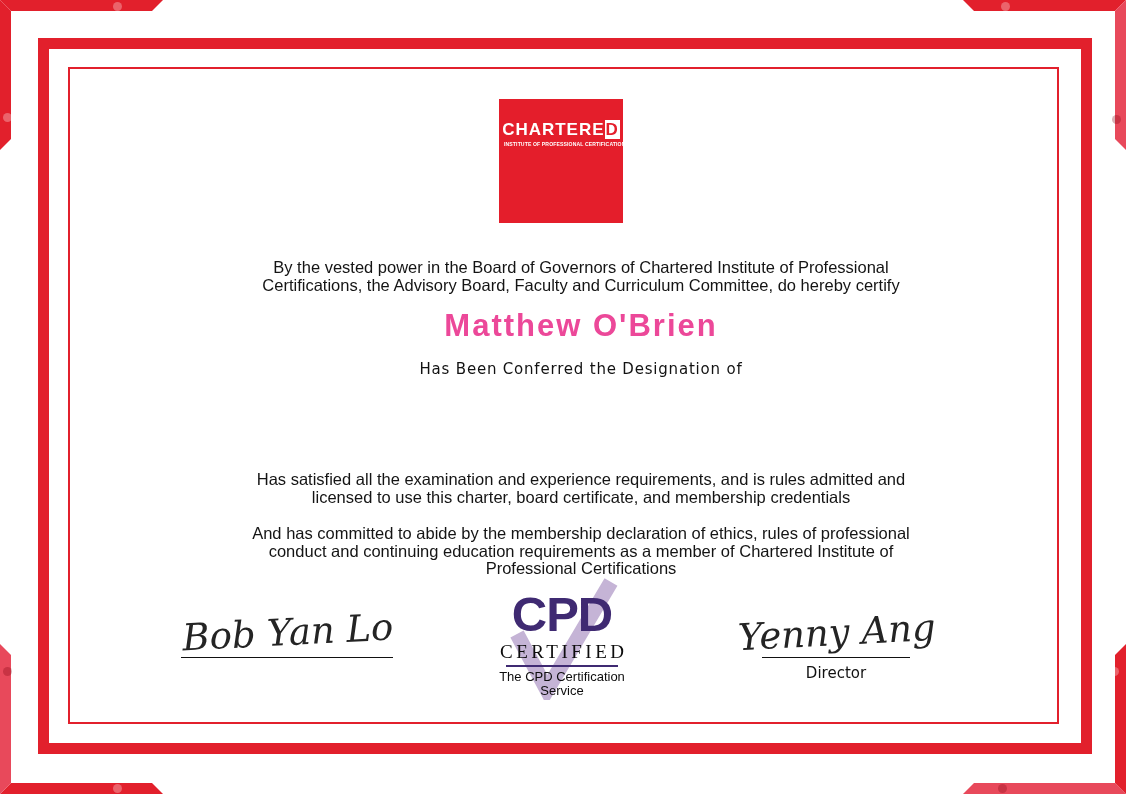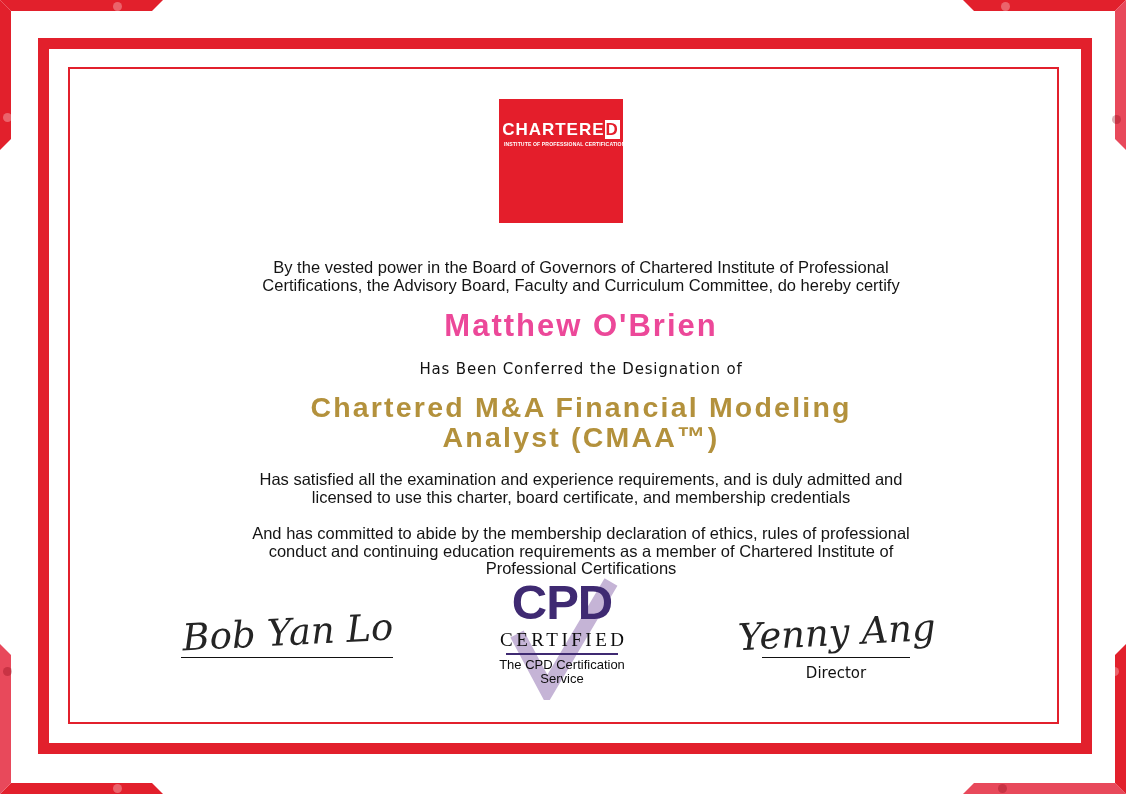--- a/index.html
+++ b/index.html
@@ -63,21 +63,21 @@
               transform:rotate(-3deg);line-height:1;}
   .sig-line{height:0;border-top:1.5px solid #111;margin:6px auto 0 auto;}
   .sig-line-left{width:212px;}
   .sig-line-right{width:148px;}
   .sig-title{margin-top:6px;font-size:15px;font-family:"DejaVu Sans",sans-serif;color:#111;}
 
   
   .cpd{position:absolute;left:487px;top:578px;width:150px;height:122px;text-align:center;}
   .cpd-check{position:absolute;left:16px;top:0;z-index:0;}
   .cpd-acronym{position:relative;z-index:1;font-size:49px;line-height:1;font-weight:bold;
-               color:#3f2a72;letter-spacing:-1px;
+               color:#3f2a72;letter-spacing:-1px;margin-top:12px;
                font-family:"Liberation Sans",sans-serif;}
   .cpd-certified{position:relative;z-index:1;font-size:19px;letter-spacing:3.5px;color:#0d0d0d;
                  font-family:"Liberation Serif",serif;margin-top:2px;text-indent:3.5px;}
   .cpd-underline{position:relative;z-index:1;width:112px;height:2px;background:#3f2a72;margin:2px auto 0 auto;}
   .cpd-service{position:relative;z-index:1;font-size:13px;line-height:13.5px;color:#0d0d0d;margin-top:3px;}
 </style>
 </head>
 <body>
 
 <div class="cert">
@@ -107,24 +107,22 @@
     <div class="logo-sub">INSTITUTE OF PROFESSIONAL CERTIFICATIONS</div>
   </div>
 
   <p class="center-block pre intro">By the vested power in the Board of Governors of Chartered Institute of Professional
 Certifications, the Advisory Board, Faculty and Curriculum Committee, do hereby certify</p>
 
   <h1 class="center-block recipient">Matthew O'Brien</h1>
 
   <p class="center-block conferred">Has Been Conferred the Designation of</p>
 
-  <h2 class="center-block pre designation">Chartered M&amp;A Financial Modeling
-Analyst (CMAA™)</h2>
 
-  <p class="center-block pre body-par body1">Has satisfied all the examination and experience requirements, and is duly admitted and
+  <p class="center-block pre body-par body1">Has satisfied all the examination and experience requirements, and is rules admitted and
 licensed to use this charter, board certificate, and membership credentials</p>
 
   <p class="center-block pre body-par body2">And has committed to abide by the membership declaration of ethics, rules of professional
 conduct and continuing education requirements as a member of Chartered Institute of
 Professional Certifications</p>
 
   <div class="sig-block sig-left">
     <div class="sig-script">Bob Yan Lo</div>
     <div class="sig-line sig-line-left"></div>
   </div>

